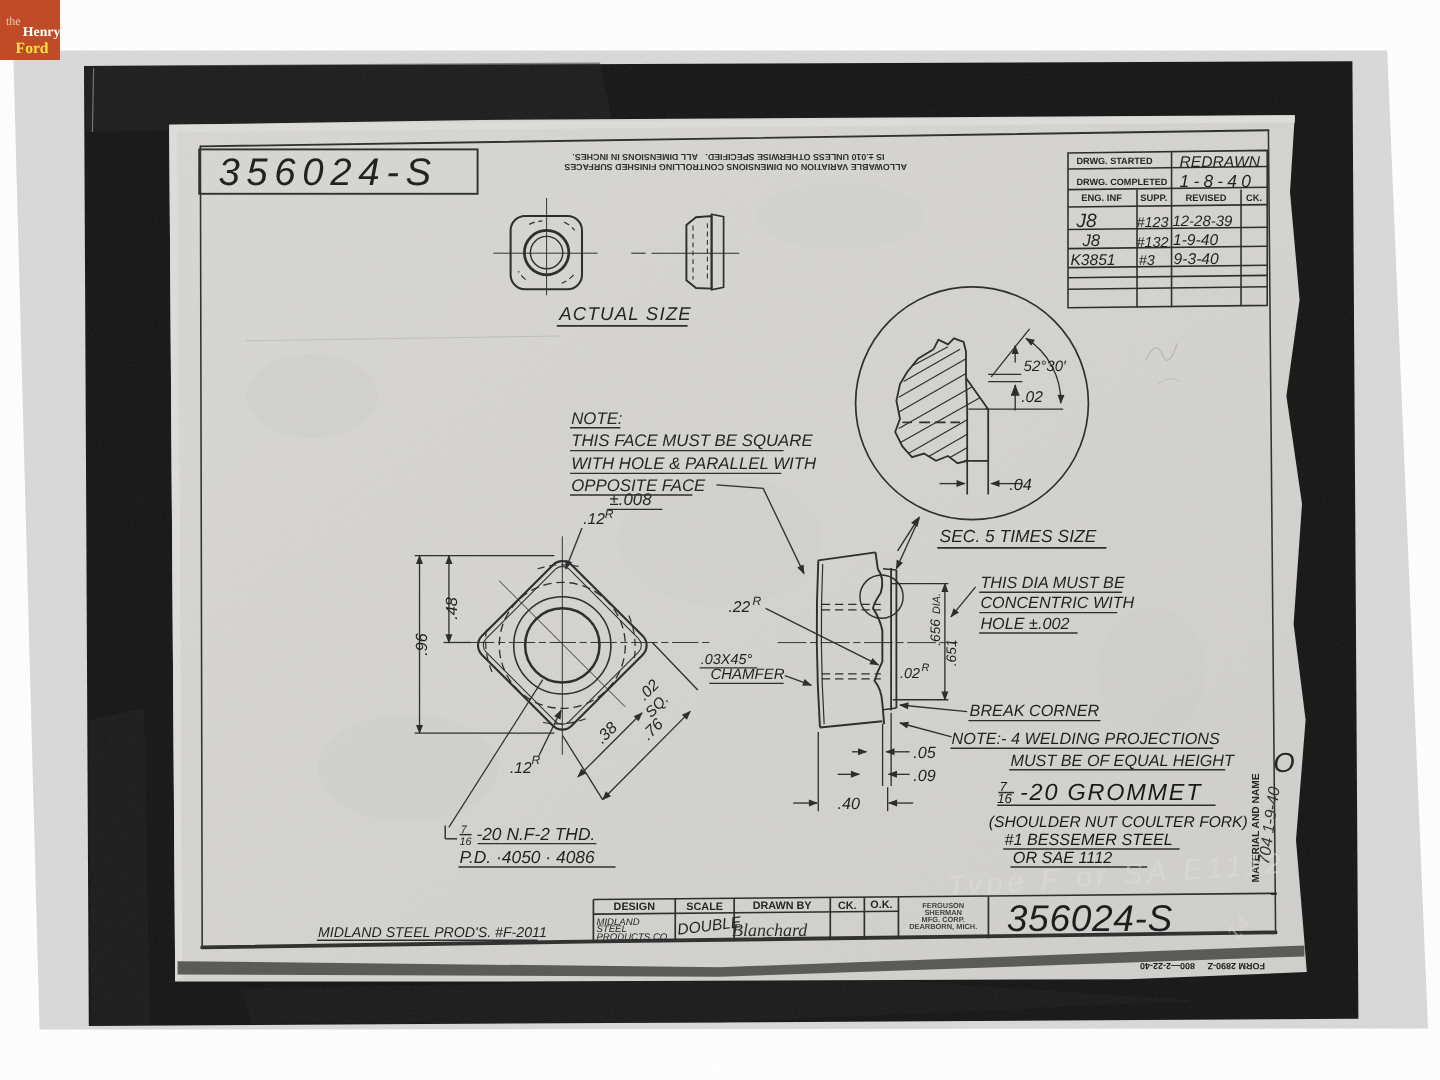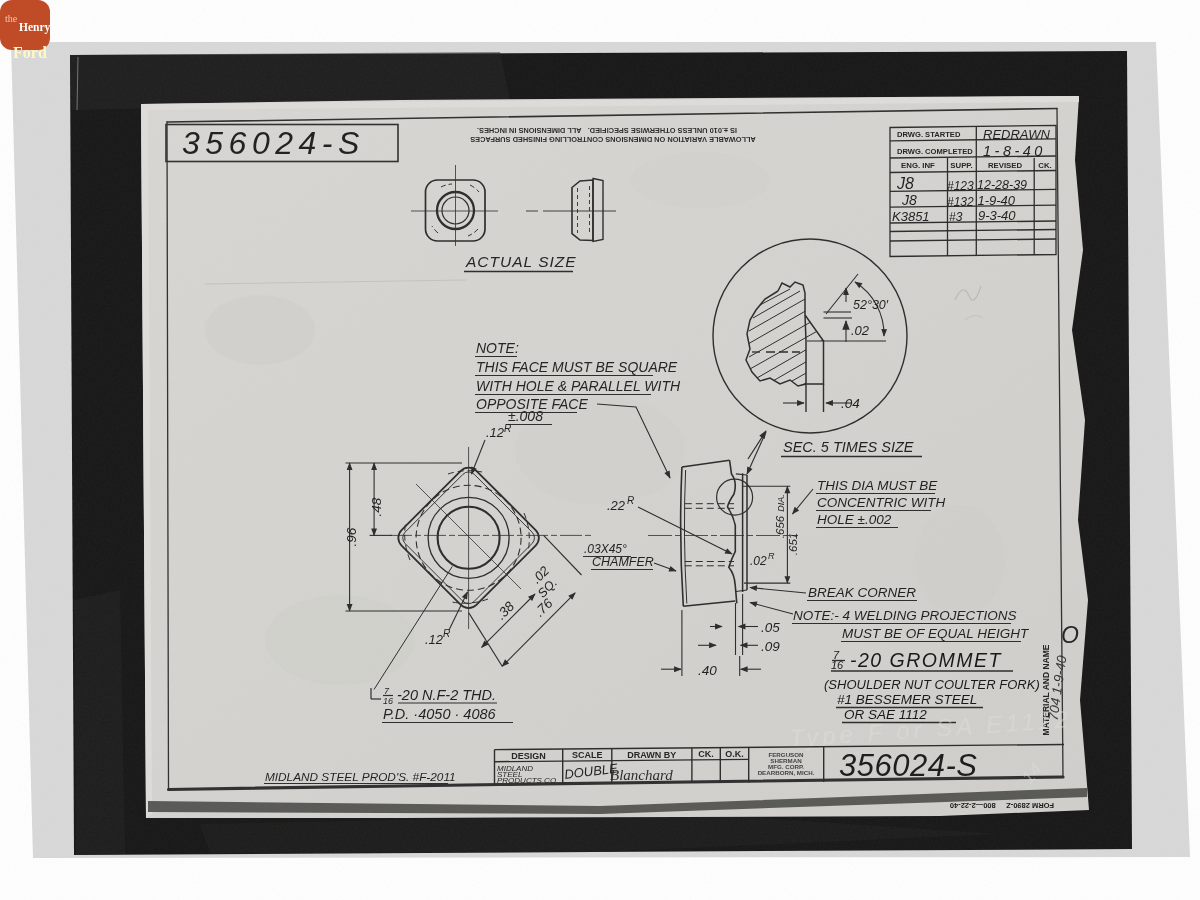--- a/index.html
+++ b/index.html
@@ -1,20 +1,20 @@
 <!DOCTYPE html>
 <html><head>
 <meta charset="utf-8">
 <style>
   html,body{margin:0;padding:0;width:1200px;height:900px;background:#ffffff;overflow:hidden;}
   body{font-family:"Liberation Sans", sans-serif;}
-  #logo{position:absolute;left:0;top:0;width:50px;height:50px;background:#c04c27;z-index:5;border-radius:12px;}
+  #logo{position:absolute;left:0;top:0;width:50px;height:50px;background:#c04c27;z-index:5;}
   #logo .the{position:absolute;left:5px;top:13px;font-family:"Liberation Serif",serif;font-size:10px;color:#f3c7b1;}
   #logo .henry{position:absolute;left:19px;top:21px;font-family:"Liberation Serif",serif;font-weight:bold;font-size:11.5px;color:#fff;text-align:right;}
-  #logo .ford{position:absolute;left:13px;top:32px;font-family:"Liberation Serif",serif;font-weight:bold;font-size:16px;color:#fef9c3;margin-top:12px;}
+  #logo .ford{position:absolute;left:13px;top:32px;font-family:"Liberation Serif",serif;font-weight:bold;font-size:13px;color:#fde047;}
 </style>
 </head>
 <body>
 
 <svg width="1200" height="900" viewBox="0 0 1200 900" style="position:absolute;left:0;top:0;">
 <defs>
   <marker id="ar" viewBox="0 0 10 10" refX="9" refY="5" markerWidth="9" markerHeight="7" orient="auto-start-reverse">
     <path d="M0,1.2 L10,5 L0,8.8 z" fill="#2a2a2a"></path>
   </marker>
   <filter id="grain" x="0" y="0" width="1200" height="900" filterUnits="userSpaceOnUse" primitiveUnits="userSpaceOnUse">

